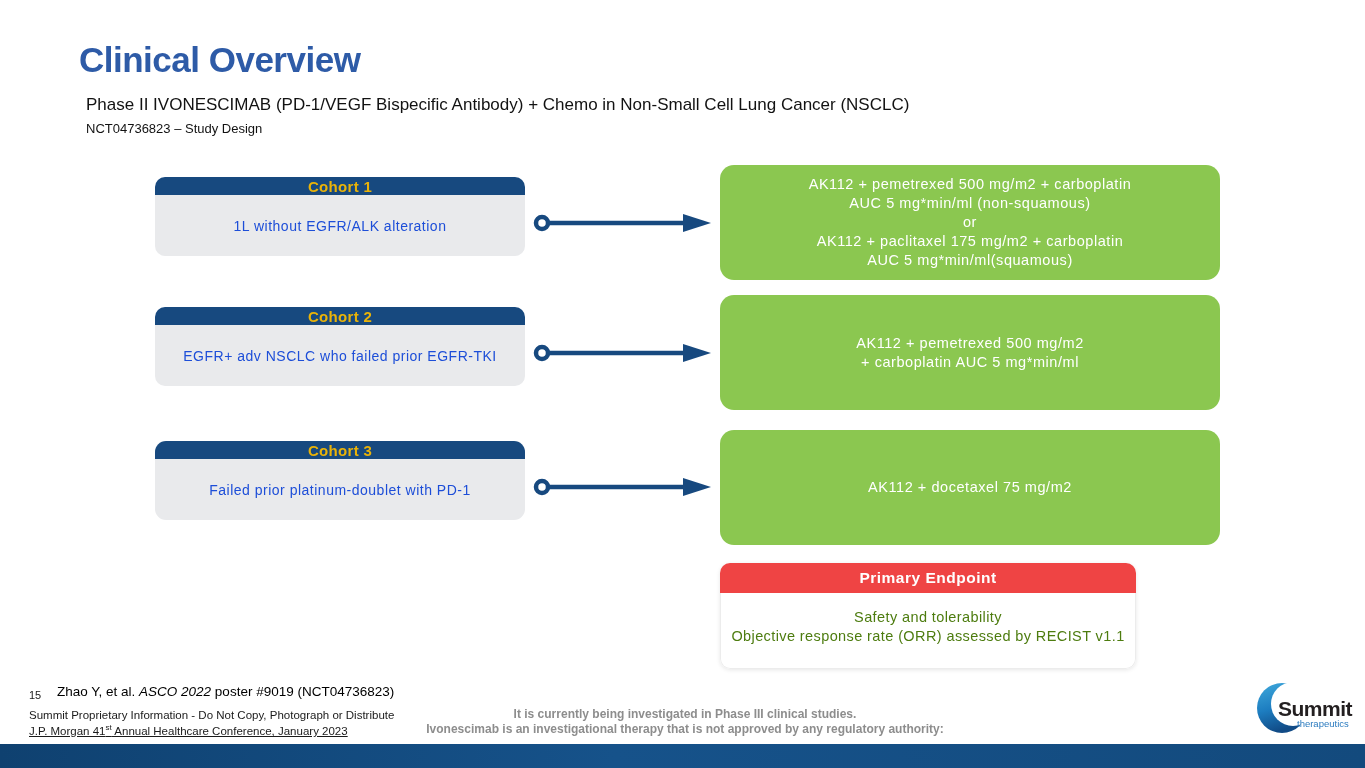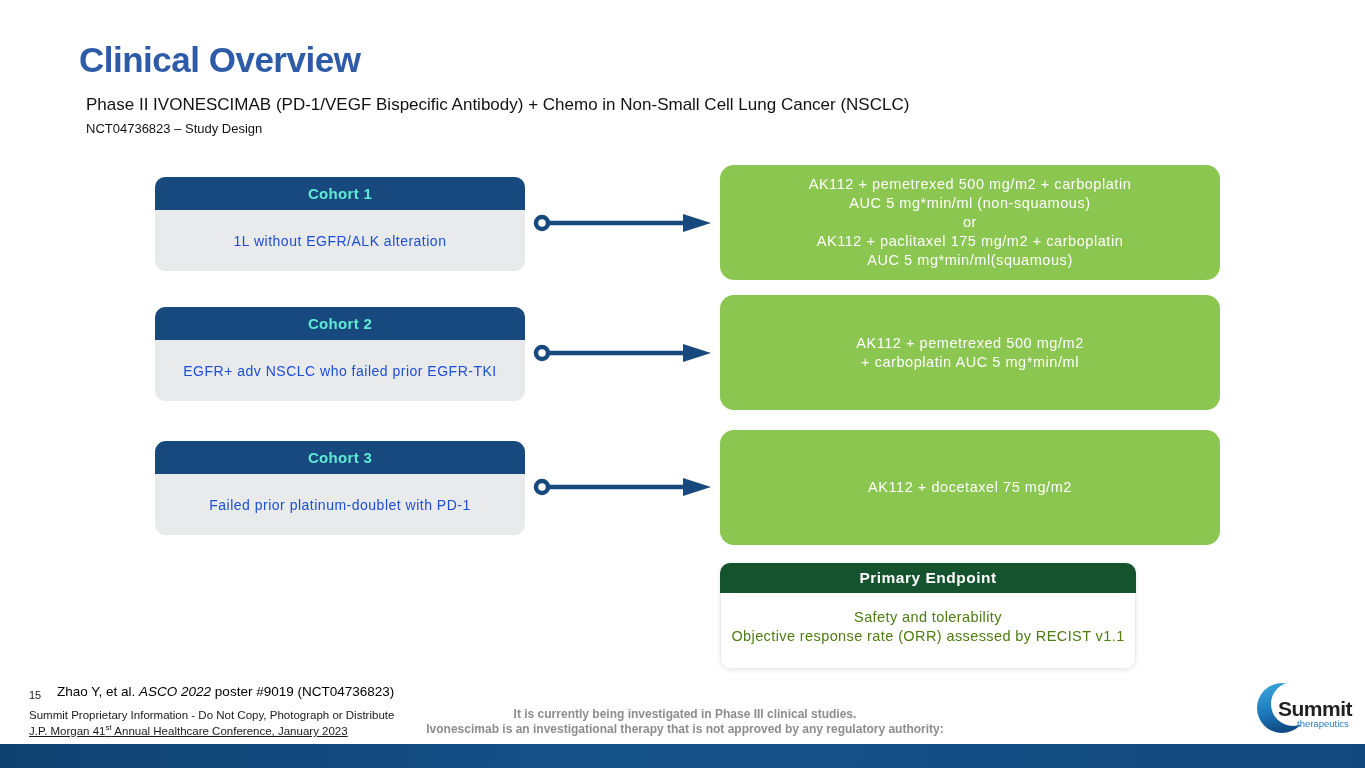--- a/index.html
+++ b/index.html
@@ -9,42 +9,42 @@
 
   
   .title { position:absolute; left:79px; top:40px; font-size:35px; font-weight:700;
            color:#2e5ba7; letter-spacing:-0.5px; }
   .subtitle { position:absolute; left:86px; top:95px; font-size:17px; color:#121212; }
   .studyline { position:absolute; left:86px; top:121px; font-size:13px; color:#121212; }
 
   
   .cohort { position:absolute; left:155px; width:370px; border-radius:10px; overflow:hidden; }
   .cohort-1 { top:177px; } .cohort-2 { top:307px; } .cohort-3 { top:441px;border-radius:11px; }
-  .cohort-header { height:33px; background:#17497f; color:#5eead4; font-weight:700;
+  .cohort-header { height:18px; background:#17497f; color:#eab308; font-weight:700;
                    font-size:15px; display:flex; align-items:center; justify-content:center;
                    letter-spacing:0.3px; }
   .cohort-body { height:61px; background:#e9eaec; color:#1d4ed8; font-size:14px;
                  letter-spacing:0.5px; display:flex; align-items:center; justify-content:center;
                  text-align:center; }
 
   
   .arrow { position:absolute; left:533px; width:180px; height:26px; }
   .arrow-1 { top:210px; } .arrow-2 { top:340px; } .arrow-3 { top:474px; }
 
   
   .treatment { position:absolute; left:720px; width:500px; height:115px; background:#8bc750;
                border-radius:14px; color:#ffffff; font-size:14.5px; letter-spacing:0.55px;
                display:flex; flex-direction:column; align-items:center; justify-content:center;
                text-align:center; line-height:19px; }
   .treatment-1 { top:165px; } .treatment-2 { top:295px; } .treatment-3 { top:430px; }
 
   
   .endpoint { position:absolute; left:720px; top:563px; width:416px; border-radius:10px;
               overflow:hidden; box-shadow:0 1px 4px rgba(0,0,0,0.10); }
-  .endpoint-header { height:30px; background:#14532d; color:#ffffff; font-weight:700;
+  .endpoint-header { height:30px; background:#ef4444; color:#ffffff; font-weight:700;
                      font-size:15.5px; letter-spacing:0.5px; display:flex; align-items:center;
                      justify-content:center; }
   .endpoint-body { background:#ffffff; border:1px solid #ececec; border-top:none;
                    border-radius:0 0 10px 10px; padding:15px 6px 22px; text-align:center;
                    color:#4d7c0f; font-size:14.5px; letter-spacing:0.4px; line-height:19px; }
 
   
   .page-number { position:absolute; left:29px; top:689px; font-size:11px; color:#1a1a1a; }
   .citation { position:absolute; left:57px; top:684px; font-size:13.5px; color:#000000; }
   .citation .ital { font-style:italic; }

